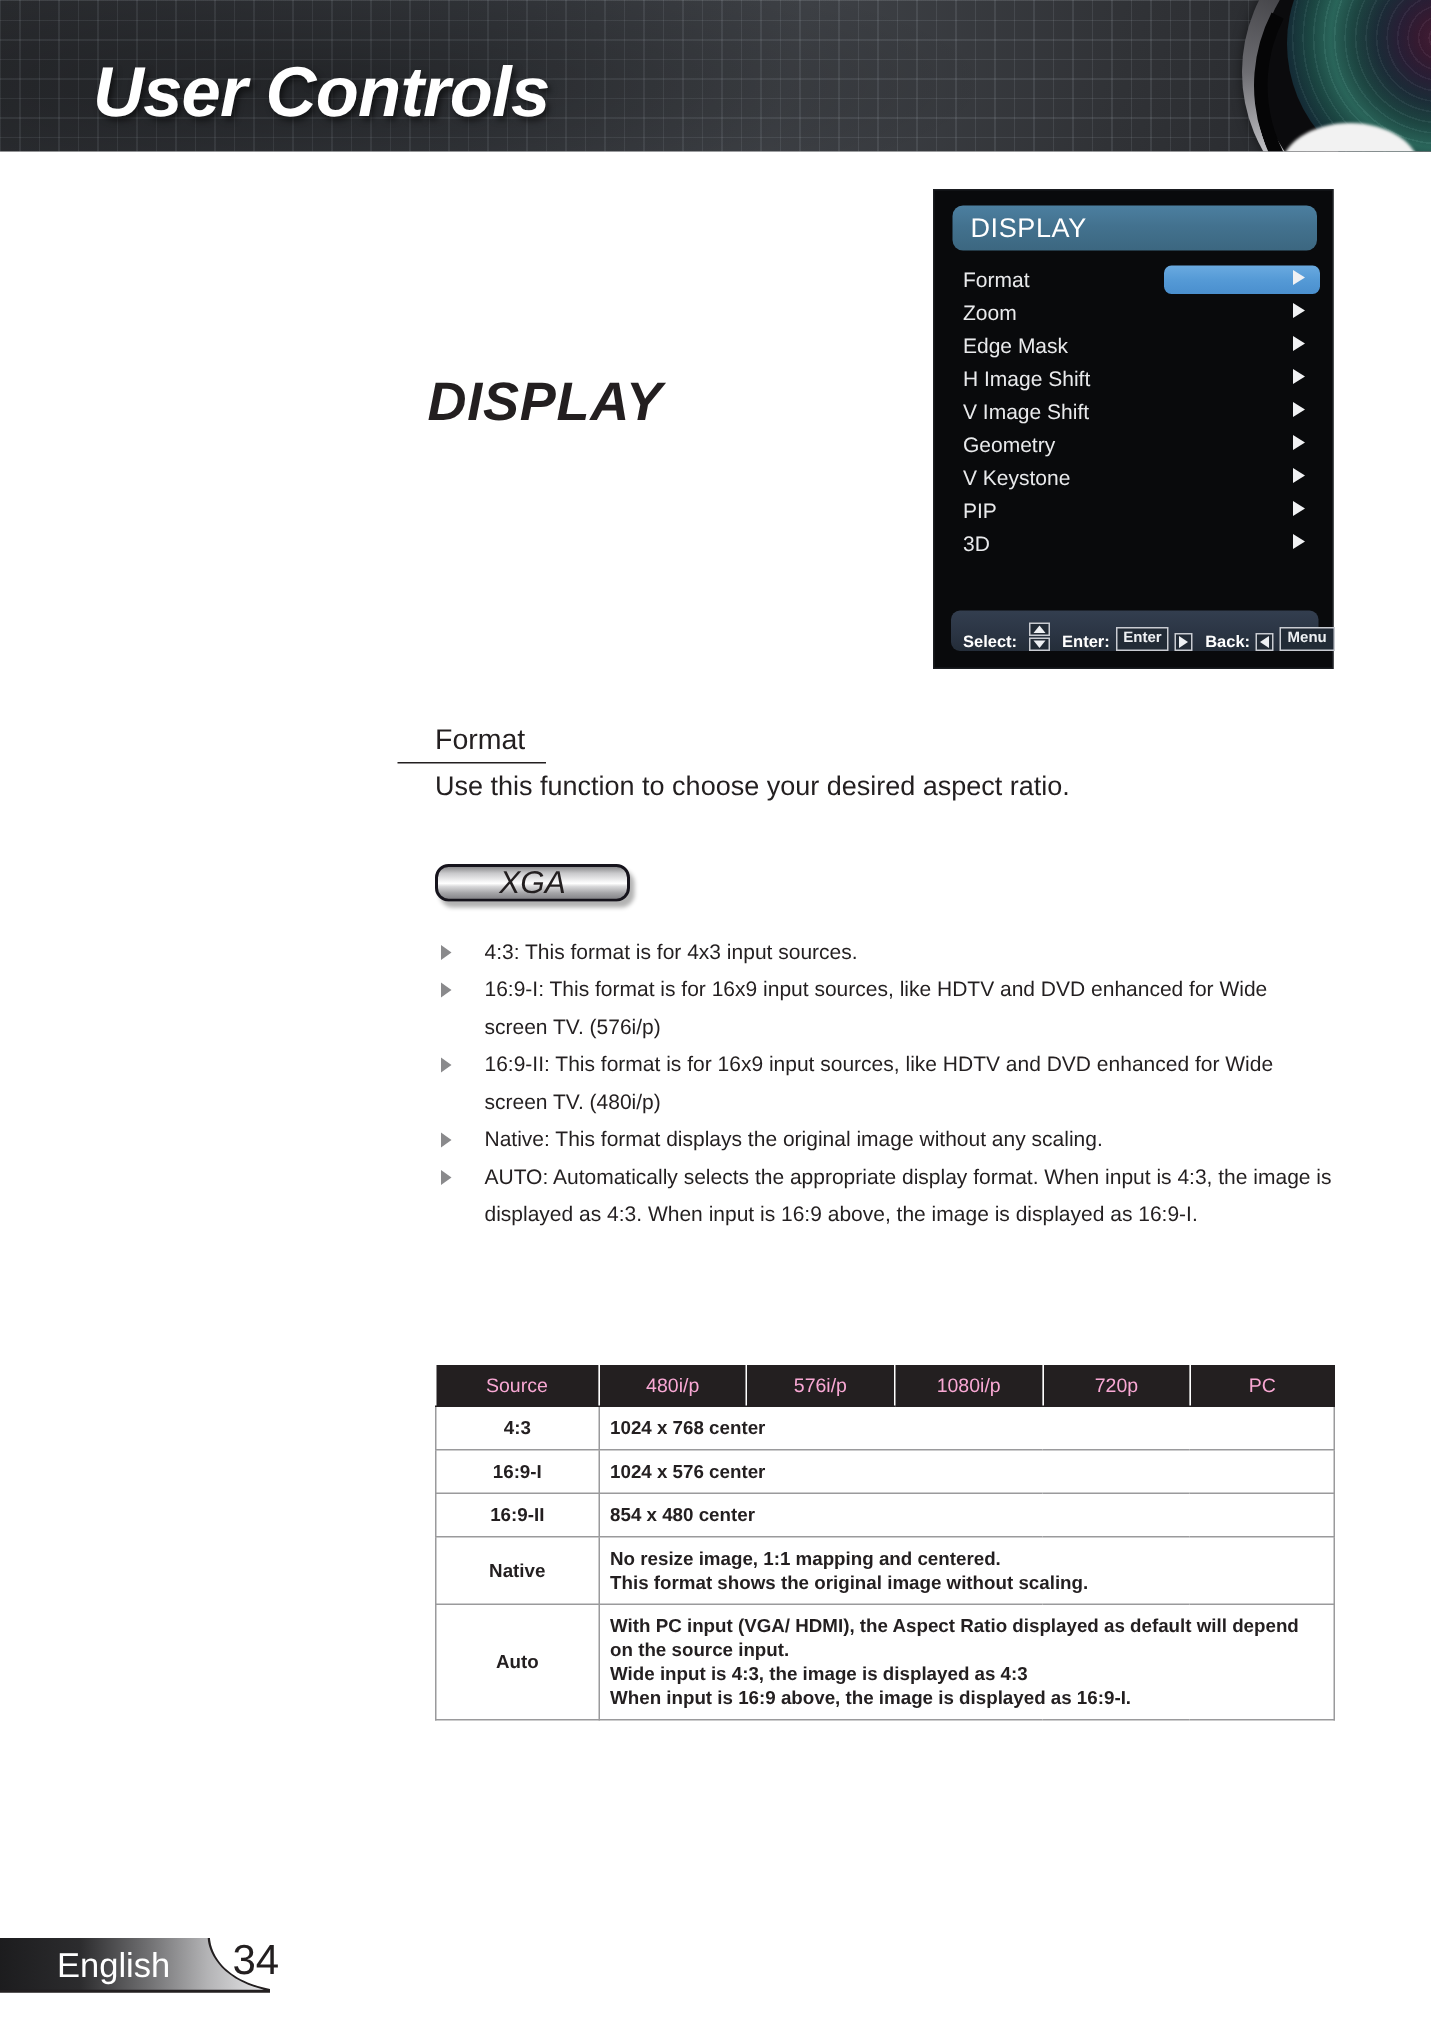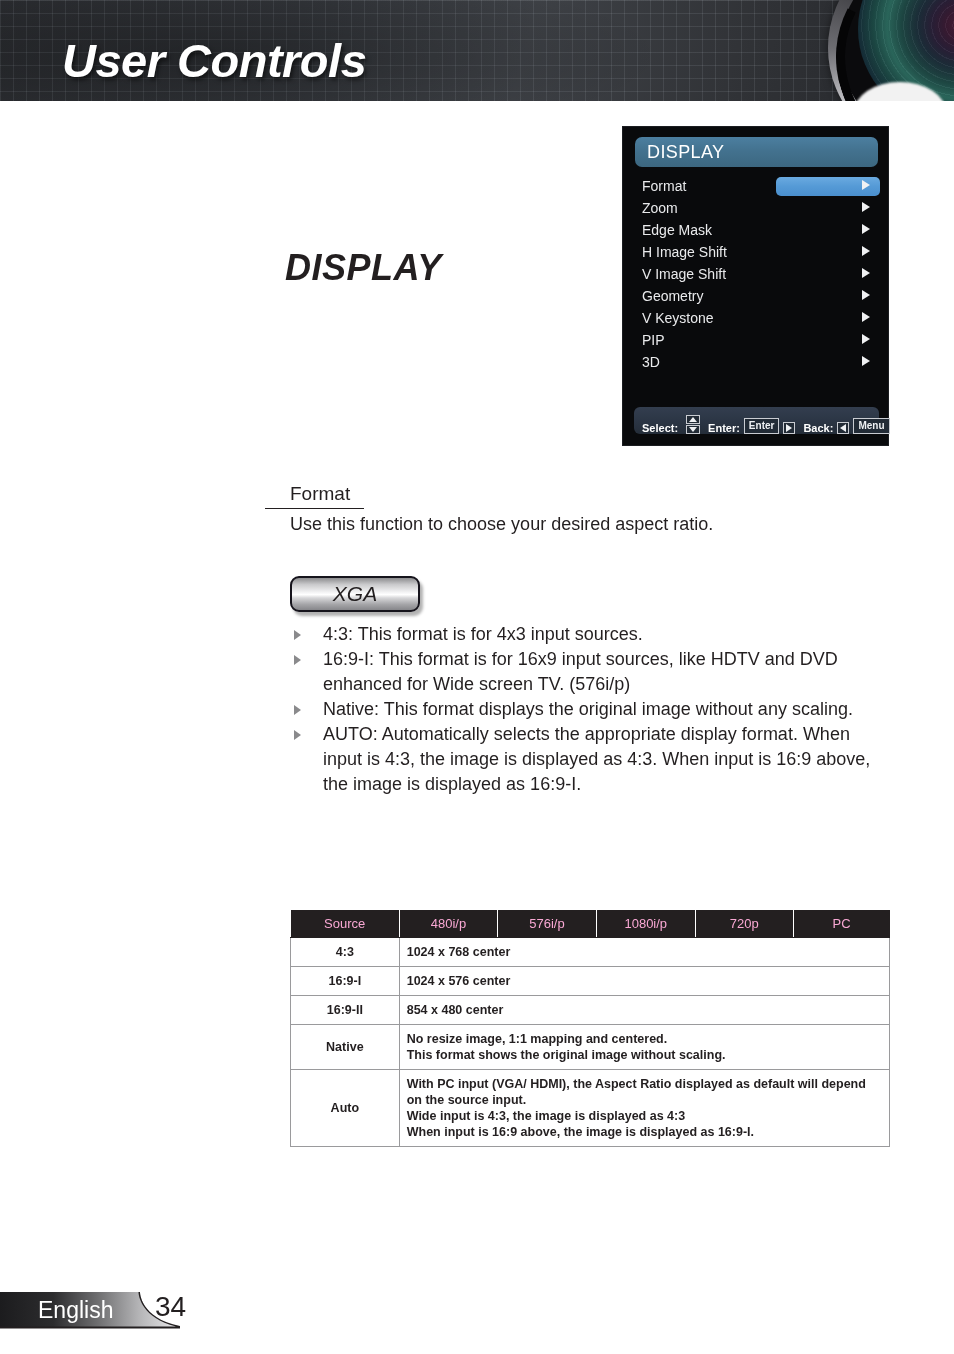--- a/index.html
+++ b/index.html
@@ -239,21 +239,21 @@
   .lead {
     position: absolute;
     left: 290px; top: 514px;
     font-size: 18px;
     color: #231f20;
   }
 
   .badge {
     position: absolute;
     left: 290px; top: 576px;
-    width: 130px; height: 36px;
+    width: 130px; height: 25px;
     border-radius: 9px;
     border: 2px solid #16141c;
     box-sizing: border-box;
     background: linear-gradient(to bottom, #8c8c8e 0%, #c9c9cb 20%, #f4f4f5 45%, #ffffff 52%, #d8d8da 62%, #a6a6a9 82%, #86868a 100%);
     box-shadow: 3px 4px 3px rgba(0,0,0,0.30);
     display: flex;
     align-items: center;
     justify-content: center;
     font-size: 21px;
     font-style: italic;
@@ -262,21 +262,21 @@
   }
 
   .bullets {
     position: absolute;
     left: 290px; top: 622px;
     width: 600px;
   }
   .bullet {
     position: relative;
     padding-left: 33px;
-    font-size: 18px;
+    font-size: 14px;
     line-height: 25px;
     margin-bottom: 0px;
     color: #231f20;
   }
   .bullet::before {
     content: "";
     position: absolute;
     left: 4px;
     top: 8px;
     width: 0; height: 0;
@@ -433,20 +433,21 @@
 
 <div class="subhead">Format</div>
 <div class="subhead-rule"></div>
 <div class="lead">Use this function to choose your desired aspect ratio.</div>
 
 <div class="badge">XGA</div>
 
 <div class="bullets">
   <div class="bullet">4:3: This format is for 4x3 input sources.</div>
   <div class="bullet">16:9-I: This format is for 16x9 input sources, like HDTV and DVD enhanced for Wide screen TV. (576i/p)</div>
+  <div class="bullet">16:9-II: This format is for 16x9 input sources, like HDTV and DVD enhanced for Wide screen TV. (480i/p)</div>
   <div class="bullet">Native: This format displays the original image without any scaling.</div>
   <div class="bullet">AUTO: Automatically selects the appropriate display format. When input is 4:3, the image is displayed as 4:3. When input is 16:9 above, the image is displayed as 16:9-I.</div>
 </div>
 
 <table class="tbl">
   <thead>
     <tr>
       <th style="width:100px">Source</th>
       <th style="width:100px">480i/p</th>
       <th style="width:100px">576i/p</th>

